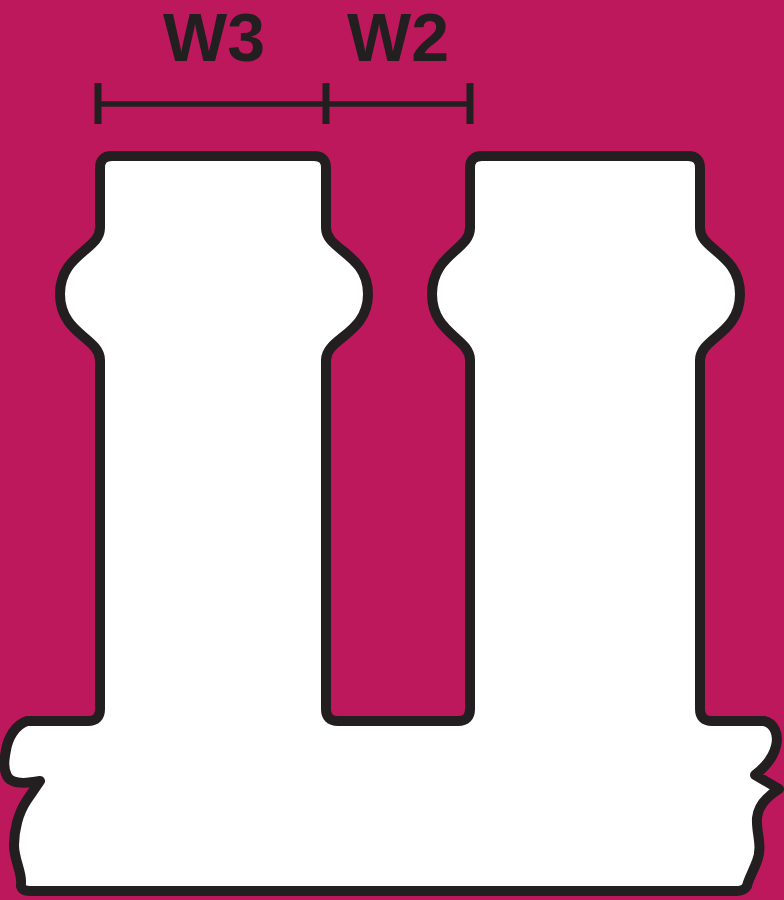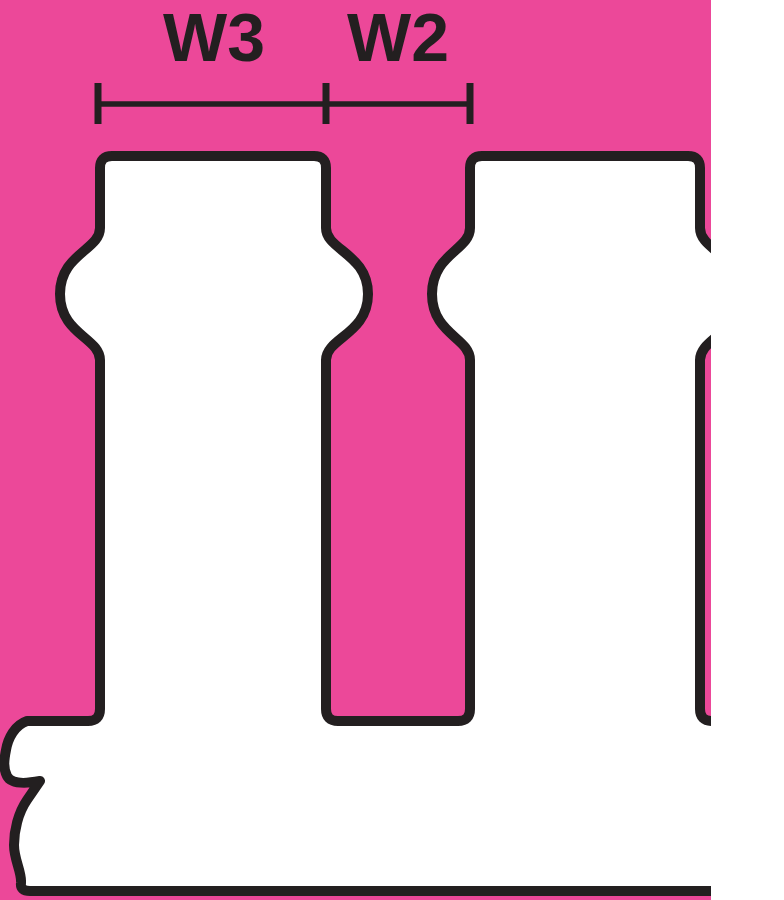--- a/index.html
+++ b/index.html
@@ -2,23 +2,23 @@
 <html><head>
 <meta charset="utf-8">
 <style>
   html, body {
     margin: 0;
     padding: 0;
     background: #ffffff;
   }
   .canvas {
     position: relative;
-    width: 711px;
+    width: 784px;
     height: 900px;
-    background: #ec4899;
+    background: #be185d;
     overflow: hidden;
     font-family: "Liberation Sans", sans-serif;
   }
   svg.diagram {
     display: block;
     width: 784px;
     height: 900px;
   }
   .dim-label {
     font-family: "Liberation Sans", sans-serif;

